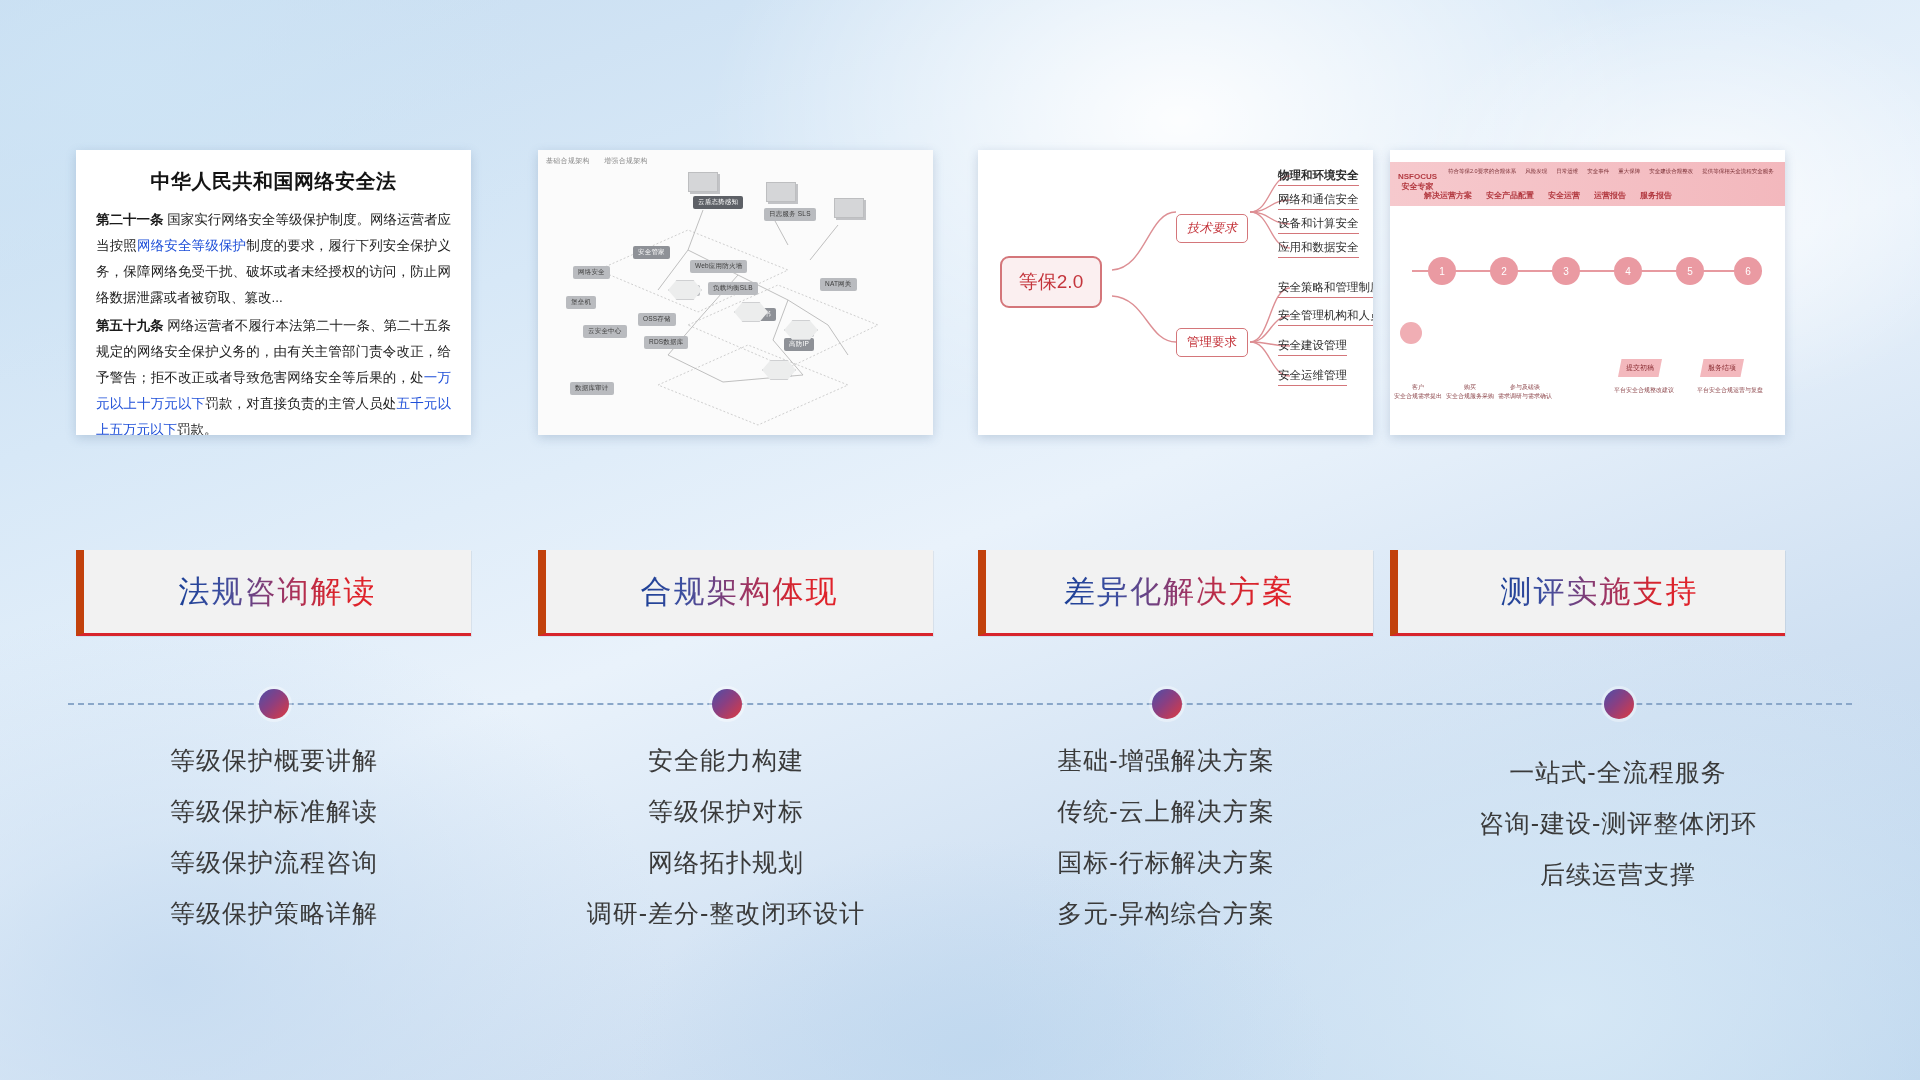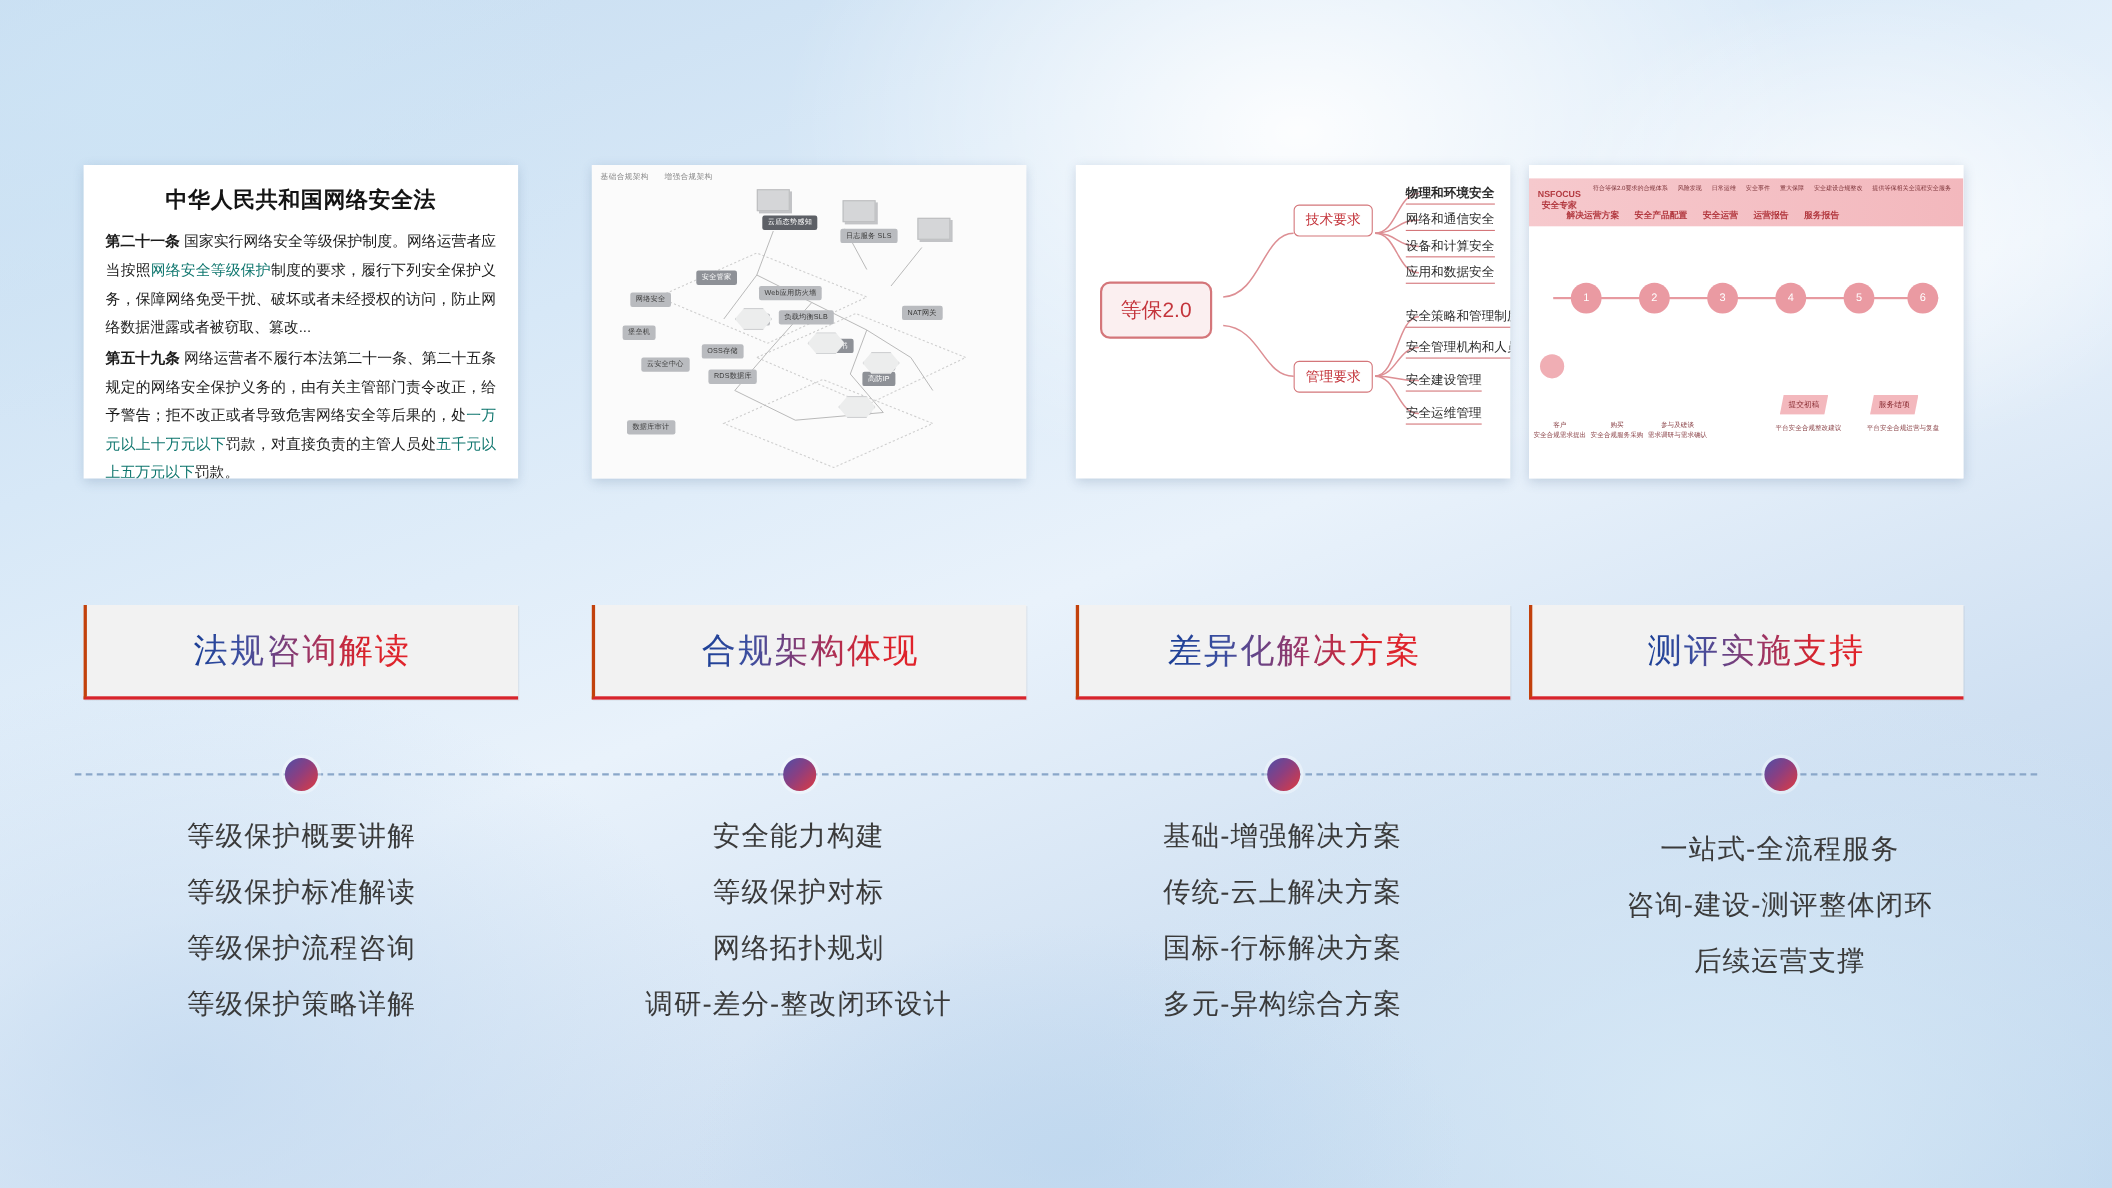--- a/index.html
+++ b/index.html
@@ -44,21 +44,21 @@
   .card.c4 { left:1390px; }
 
   
   .law { padding:18px 20px 10px 20px; }
   .law-title {
     text-align:center; font-weight:bold; font-size:20px; color:#141414;
     letter-spacing:.5px; margin-bottom:12px;
   }
   .law-p { font-size:13.5px; line-height:26px; color:#1b1b1b; text-align:justify; }
   .law-p .art { font-weight:bold; }
-  .law-p .hl { color:#0f766e; }
+  .law-p .hl { color:#1d4ed8; }
   .law-p + .law-p { margin-top:2px; }
 
   
   .arch { position:relative; width:100%; height:100%; background:#fbfbfb; }
   .arch .tagrow { position:absolute; top:6px; left:8px; font-size:7px; color:#8a8a8a; letter-spacing:.3px; }
   .arch .tagrow span { margin-right:12px; }
   .box3d {
     position:absolute; width:30px; height:20px; background:#d5d6d8;
     border:1px solid #bdbec0; box-shadow:2px 2px 0 #c2c3c6;
   }
@@ -125,21 +125,21 @@
     position:absolute; background:#f3b8bd; color:#8a2d33; font-size:7px;
     padding:4px 8px; white-space:nowrap;
     clip-path: polygon(8% 0, 100% 0, 92% 100%, 0 100%);
   }
 
   
   .banners { position:absolute; top:550px; left:0; width:1920px; height:86px; }
   .banner {
     position:absolute; top:0; width:395px; height:86px;
     background:#f2f2f2;
-    border-left:3px solid #c2410c;
+    border-left:8px solid #c2410c;
     border-bottom:3px solid #d8242c;
     box-shadow: 1px 1px 0 rgba(0,0,0,.06);
     display:flex; align-items:center; justify-content:center;
   }
   .banner.b1 { left:76px; }
   .banner.b2 { left:538px; }
   .banner.b3 { left:978px; }
   .banner.b4 { left:1390px;padding-left:16px; }
   .banner-label {
     font-size:31px; font-weight:400; letter-spacing:2px;
@@ -272,21 +272,21 @@
             <path d="M272,62 C292,62 292,98 312,98"></path>
             <path d="M272,192 C292,192 292,138 312,138"></path>
             <path d="M272,192 C292,192 292,166 312,166"></path>
             <path d="M272,192 C292,192 292,196 312,196"></path>
             <path d="M272,192 C292,192 292,226 312,226"></path>
           </g>
         </svg>
 
         <div class="mroot">等保2.0</div>
 
-        <div class="mbranch" style="left:198px; top:36px;">技术要求</div>
+        <div class="mbranch" style="left:198px; top:64px;font-style:italic;">技术要求</div>
         <div class="mbranch" style="left:198px; top:178px;">管理要求</div>
 
         <div class="mleaf" style="left:300px; top:18px;font-weight:bold;">物理和环境安全</div>
         <div class="mleaf" style="left:300px; top:42px;">网络和通信安全</div>
         <div class="mleaf" style="left:300px; top:66px;">设备和计算安全</div>
         <div class="mleaf" style="left:300px; top:90px;">应用和数据安全</div>
 
         <div class="mleaf" style="left:300px; top:130px;">安全策略和管理制度</div>
         <div class="mleaf" style="left:300px; top:158px;">安全管理机构和人员</div>
         <div class="mleaf" style="left:300px; top:188px;">安全建设管理</div>

